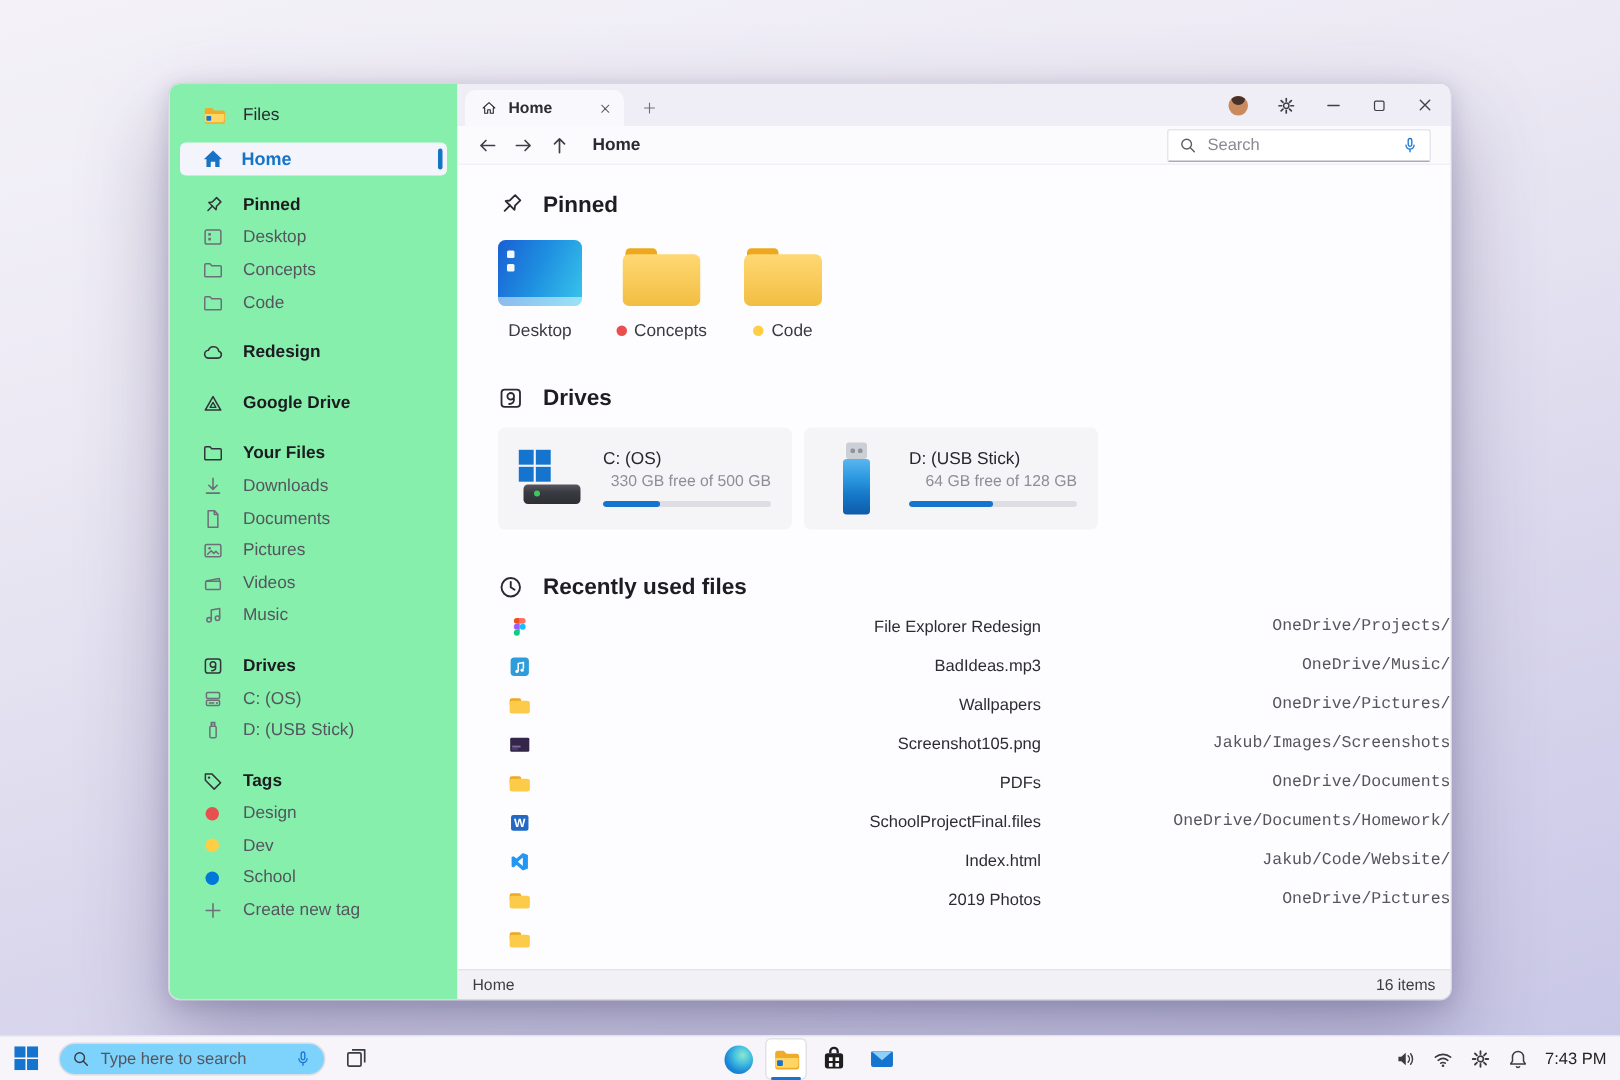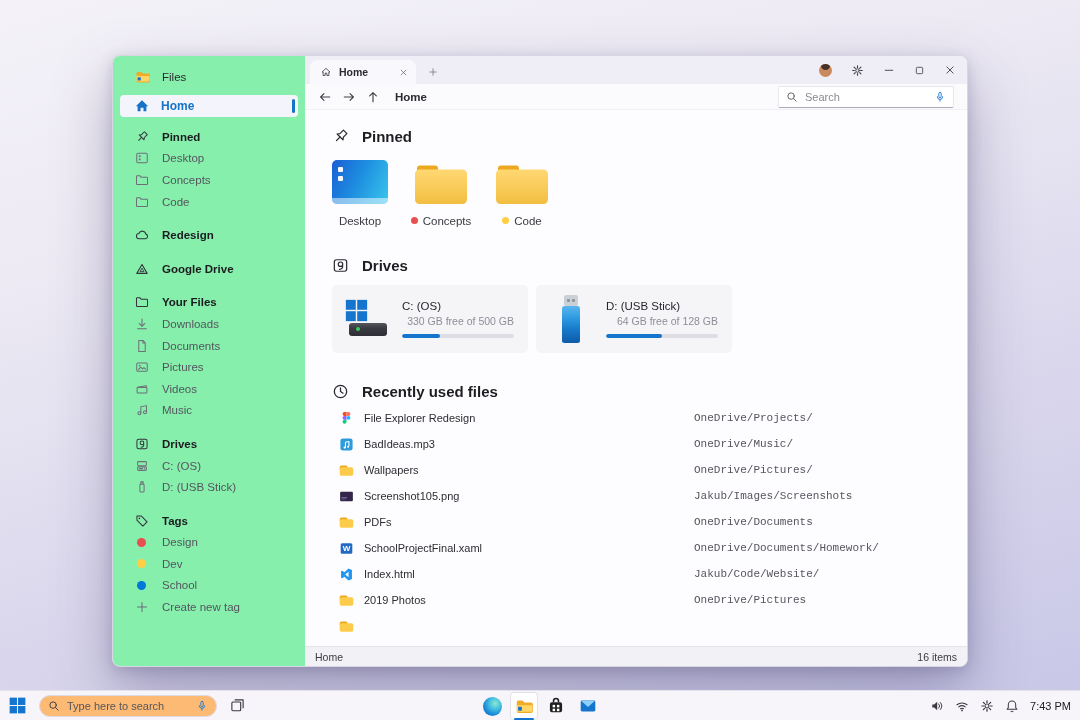--- a/index.html
+++ b/index.html
@@ -82,33 +82,33 @@
   .cdrive-led { position:absolute; left:7px; top:4px; width:4px; height:4px; border-radius:50%; background:#3BC95C; }
   .cdrive-flag { position:absolute; left:2px; top:1px; }
   .usb-icon { position:relative; width:24px; height:50px; }
   .usb-cap { position:absolute; left:5px; top:1px; width:14px; height:11px; border-radius:2px; background:#CBCFD6; }
   .usb-hole { position:absolute; top:4px; width:3px; height:3px; border-radius:1px; background:#8F949C; }
   .usb-body { position:absolute; left:3px; top:12px; width:18px; height:37px; border-radius:2.5px;
     background:linear-gradient(180deg,#5AB6EE 0%,#2E9BE2 32%,#1577C8 66%,#0E5CA8 100%); }
 
   .sect-head.mt-recent { margin-top:28px; }
   .recent-list { margin-top:3px; padding-left:7px; }
-  .frow { height:26px; display:grid; grid-template-columns:25px 330px 1fr; align-items:center; cursor:default; }
+  .frow { height:26px; display:grid; grid-template-columns:25px 330px 1fr; align-items:center; cursor:default;text-align:right; }
   .ficon { display:flex; align-items:center; }
   .fname { font-size:11px; color:#2C2C32; }
   .fpath { font-size:11px; color:#55555E;font-family:Liberation Mono, monospace; }
 
   .statusbar { height:20px; background:#F2F1F5; border-top:1px solid #E6E4EA; display:flex; align-items:center;
     justify-content:space-between; padding:0 10px; font-size:10.5px; color:#3C3C42; }
 
   
   .taskbar { position:absolute; left:0; right:0; bottom:0; height:30px; background:#F7F5FA;
     border-top:1px solid #E4E2EA; display:flex; align-items:center; }
   .tb-start { margin-left:9px; display:flex; }
-  .tb-search { margin-left:13px; width:178px; height:22px; border-radius:11px; background:#fdba74;
+  .tb-search { margin-left:13px; width:178px; height:22px; border-radius:11px; background:#7dd3fc;
     border:1px solid #DCDAE2; display:flex; align-items:center; padding:0 8px; gap:7px; }
   .tb-search input { border:0; outline:0; flex:1; min-width:0; font-size:11px; color:#333; background:transparent; font-family:"Liberation Sans",sans-serif; }
   .tb-search input::placeholder { color:#55555e; }
   .tb-taskview { margin-left:13px; color:#3a3a42; display:flex; }
   .tb-center { position:absolute; left:50%; top:0; transform:translateX(-50%); height:30px; display:flex; align-items:center; gap:4px; }
   .tb-app { width:28px; height:28px; display:flex; align-items:center; justify-content:center; border-radius:4px; position:relative; }
   .tb-app.active { background:#fff; box-shadow:inset 0 0 0 1px #E3E1E8; }
   .tb-app.active::after { content:""; position:absolute; left:4px; right:4px; bottom:0; height:2px; background:#1574CE; border-radius:1px; }
   .edge-icon { width:19px; height:19px; border-radius:50%;
     background:radial-gradient(circle at 64% 34%,#8CE8CC 0%,#46C1E0 32%,#1B8AD6 64%,#1660BC 100%); }
@@ -693,21 +693,21 @@
               </span>
             <span class="fname">PDFs</span>
             <span class="fpath">OneDrive/Documents</span>
           </div>
           <div class="frow">
             <span class="ficon">
                 <svg width="15" height="15">
                   <use href="#s-word"></use>
                 </svg>
               </span>
-            <span class="fname">SchoolProjectFinal.xaml</span>
+            <span class="fname">SchoolProjectFinal.files</span>
             <span class="fpath">OneDrive/Documents/Homework/</span>
           </div>
           <div class="frow">
             <span class="ficon">
                 <svg width="15" height="15">
                   <use href="#s-vscode"></use>
                 </svg>
               </span>
             <span class="fname">Index.html</span>
             <span class="fpath">Jakub/Code/Website/</span>

